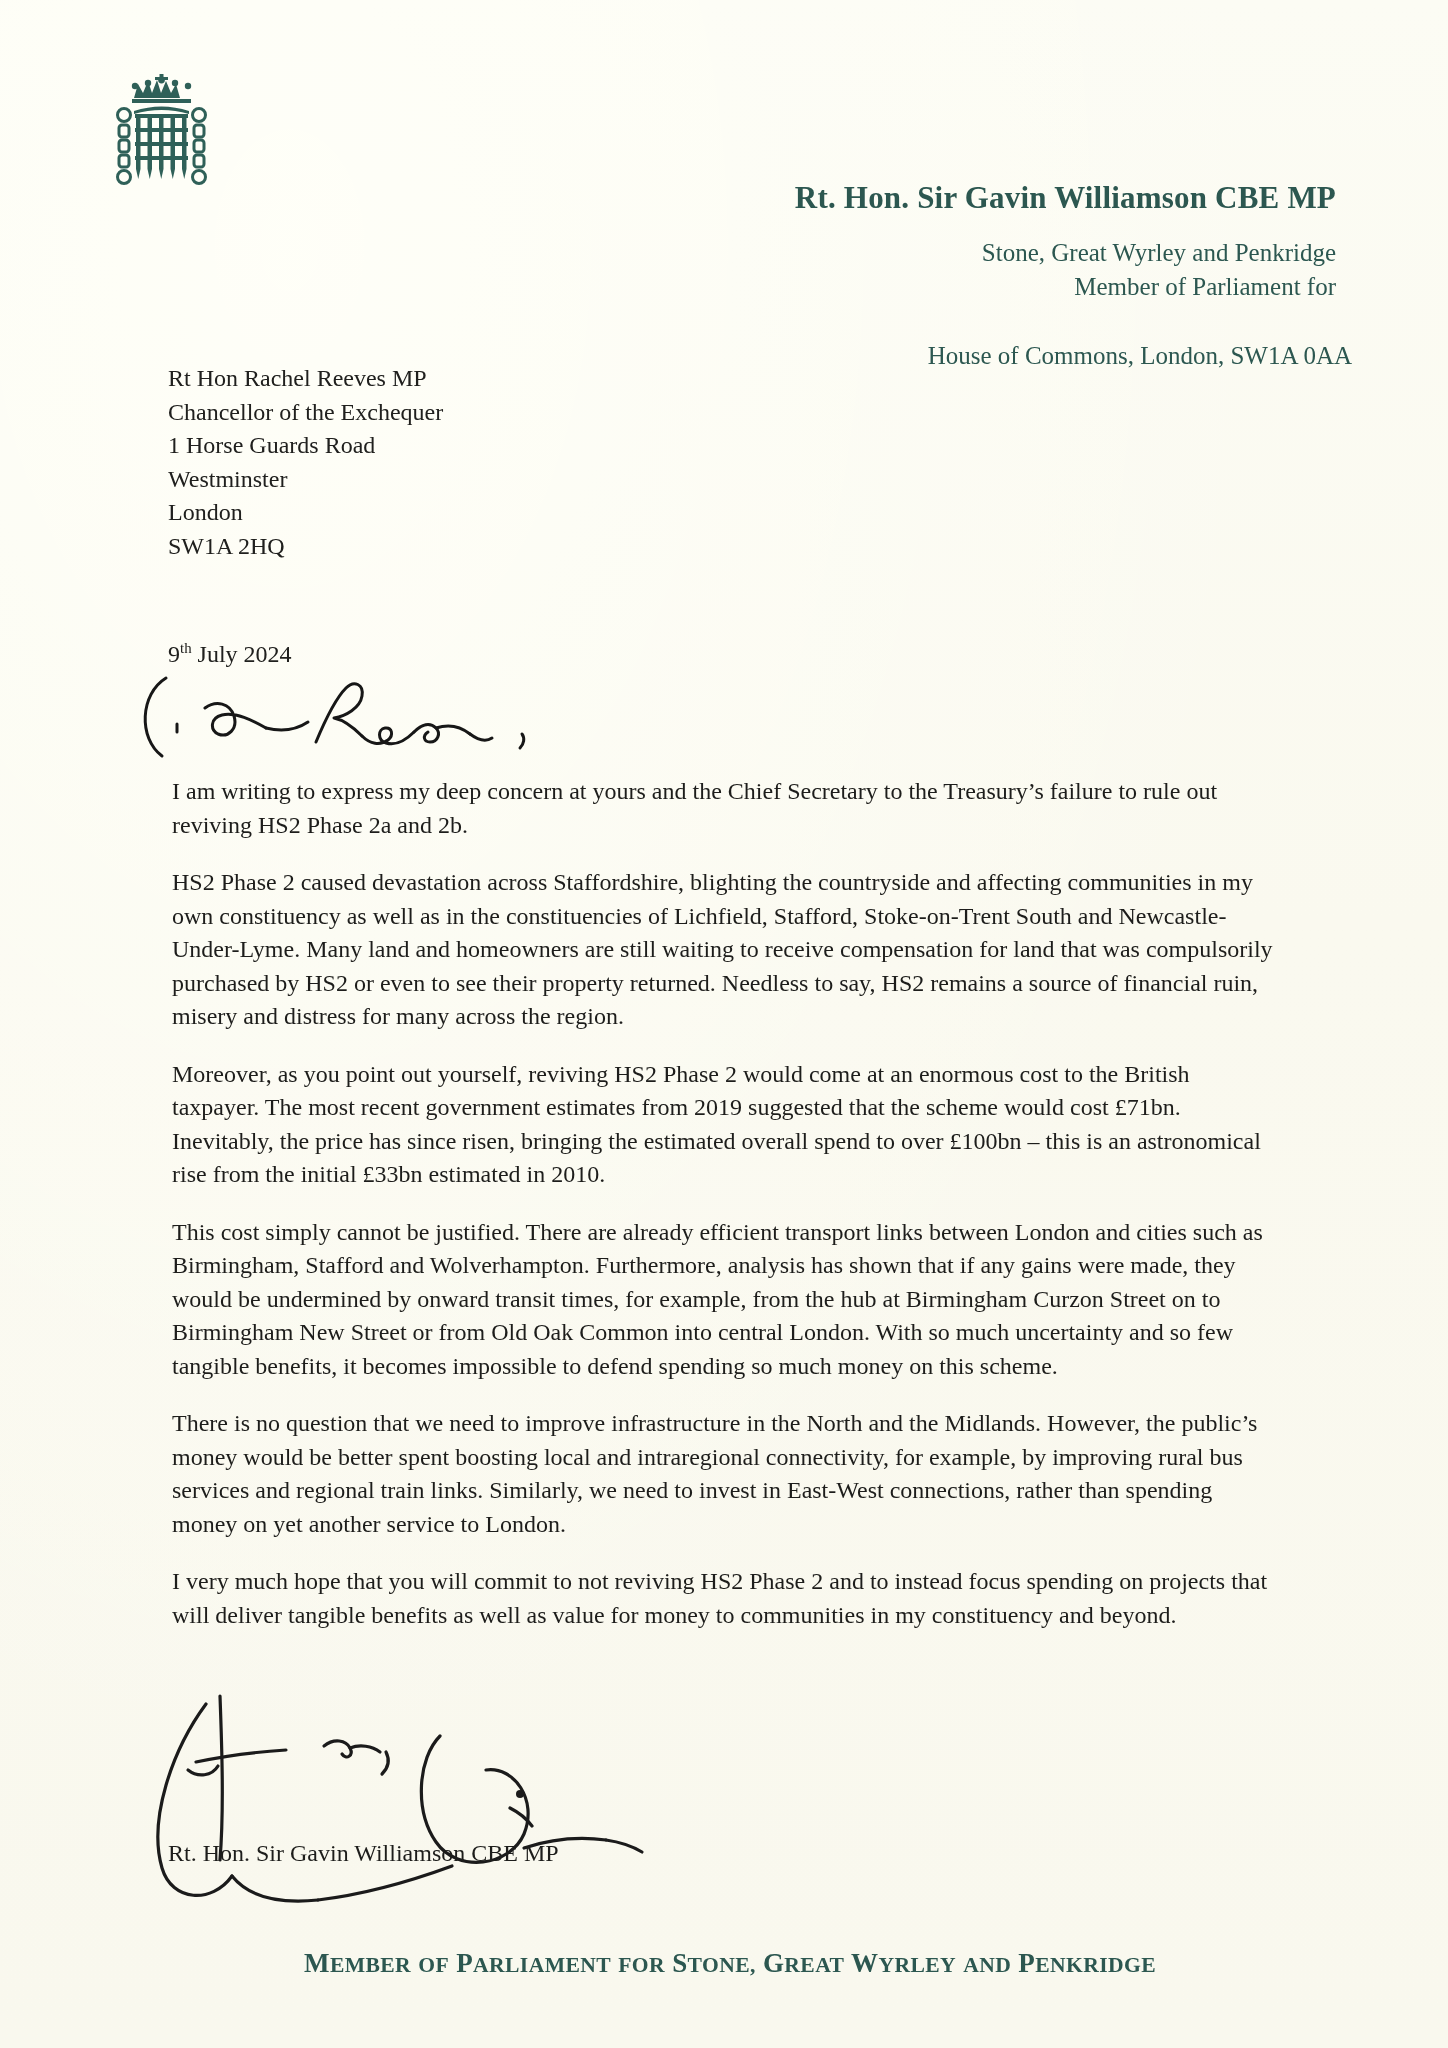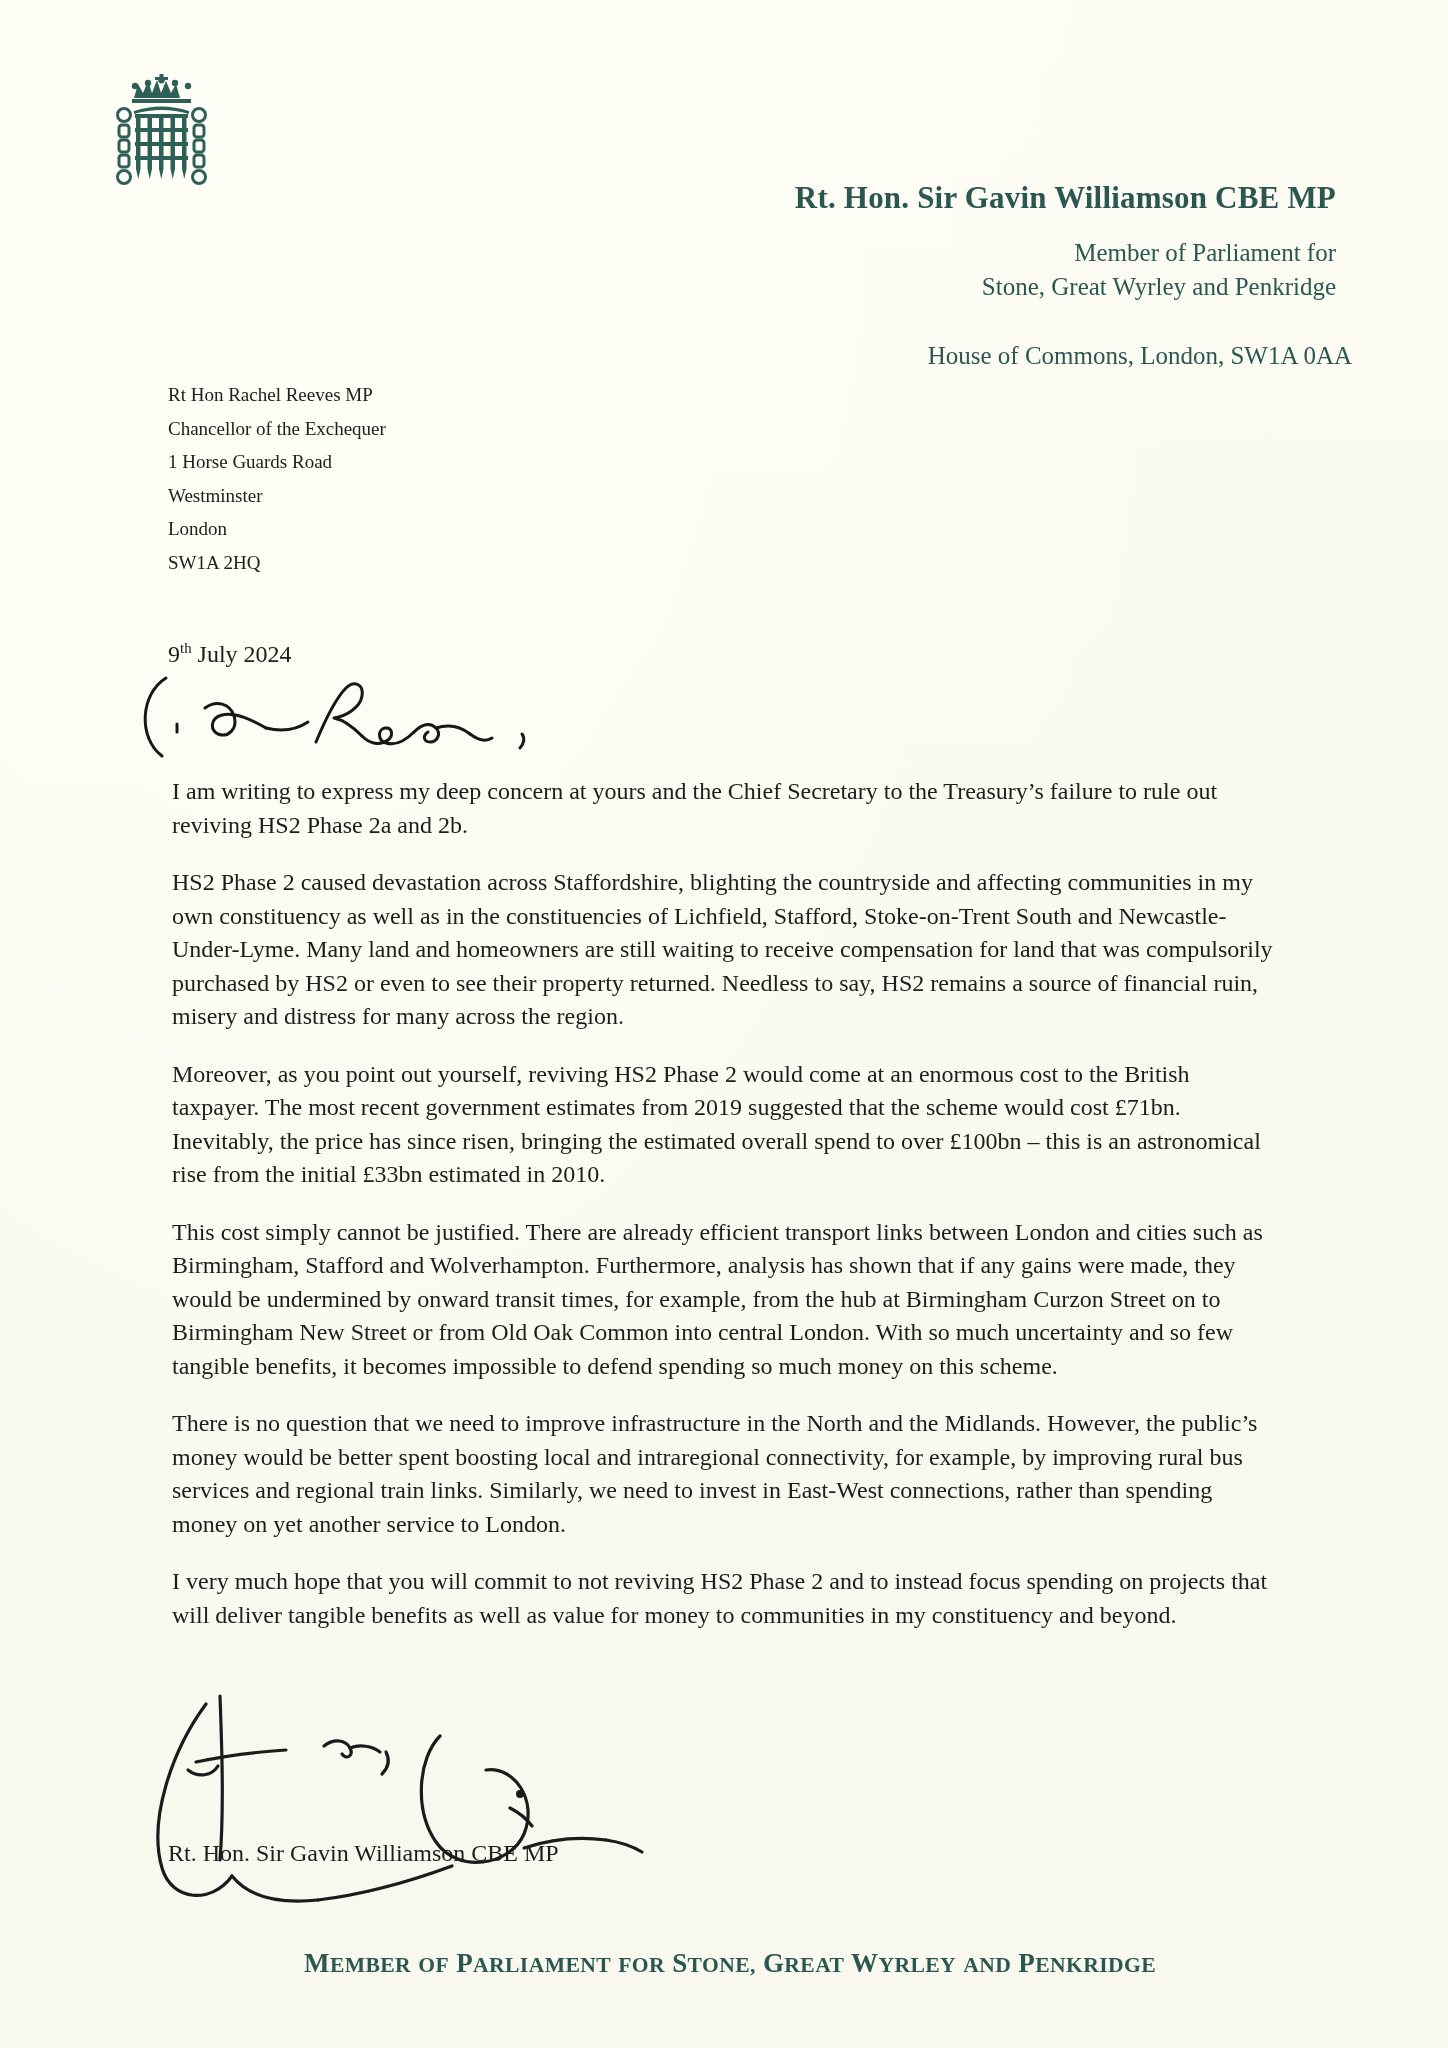--- a/index.html
+++ b/index.html
@@ -71,22 +71,22 @@
     text-align: right;
     color: #2c5750;
     font-size: 25px;
     white-space: nowrap;
   }
 
   
   .recipient {
     position: absolute;
     left: 168px;
-    top: 378px;
-    font-size: 19px;
+    top: 362px;
+    font-size: 24px;
     line-height: 33.5px;
     color: #20201e;
   }
   .recipient div { white-space: nowrap; }
 
   
   .date-line {
     position: absolute;
     left: 168px;
     top: 640px;
@@ -206,22 +206,22 @@
           <rect x="90" y="72" width="10" height="12" rx="3" fill="none" stroke="#2f6058" stroke-width="3"></rect>
           <rect x="90" y="87" width="10" height="12" rx="3" fill="none" stroke="#2f6058" stroke-width="3"></rect>
           <circle cx="95" cy="109" r="6.5" fill="none" stroke="#2f6058" stroke-width="3"></circle>
         </g>
       </svg>
     </div>
 
     <div class="mp-name">Rt. Hon. Sir Gavin Williamson CBE MP</div>
 
     <div class="mp-sub">
+      <div>Stone, Great Wyrley and Penkridge</div>
       <div>Member of Parliament for</div>
-      <div>Stone, Great Wyrley and Penkridge</div>
     </div>
 
     <div class="mp-commons">House of Commons, London, SW1A 0AA</div>
   </div>
 
   <div class="recipient">
     <div>Rt Hon Rachel Reeves MP</div>
     <div>Chancellor of the Exchequer</div>
     <div>1 Horse Guards Road</div>
     <div>Westminster</div>

